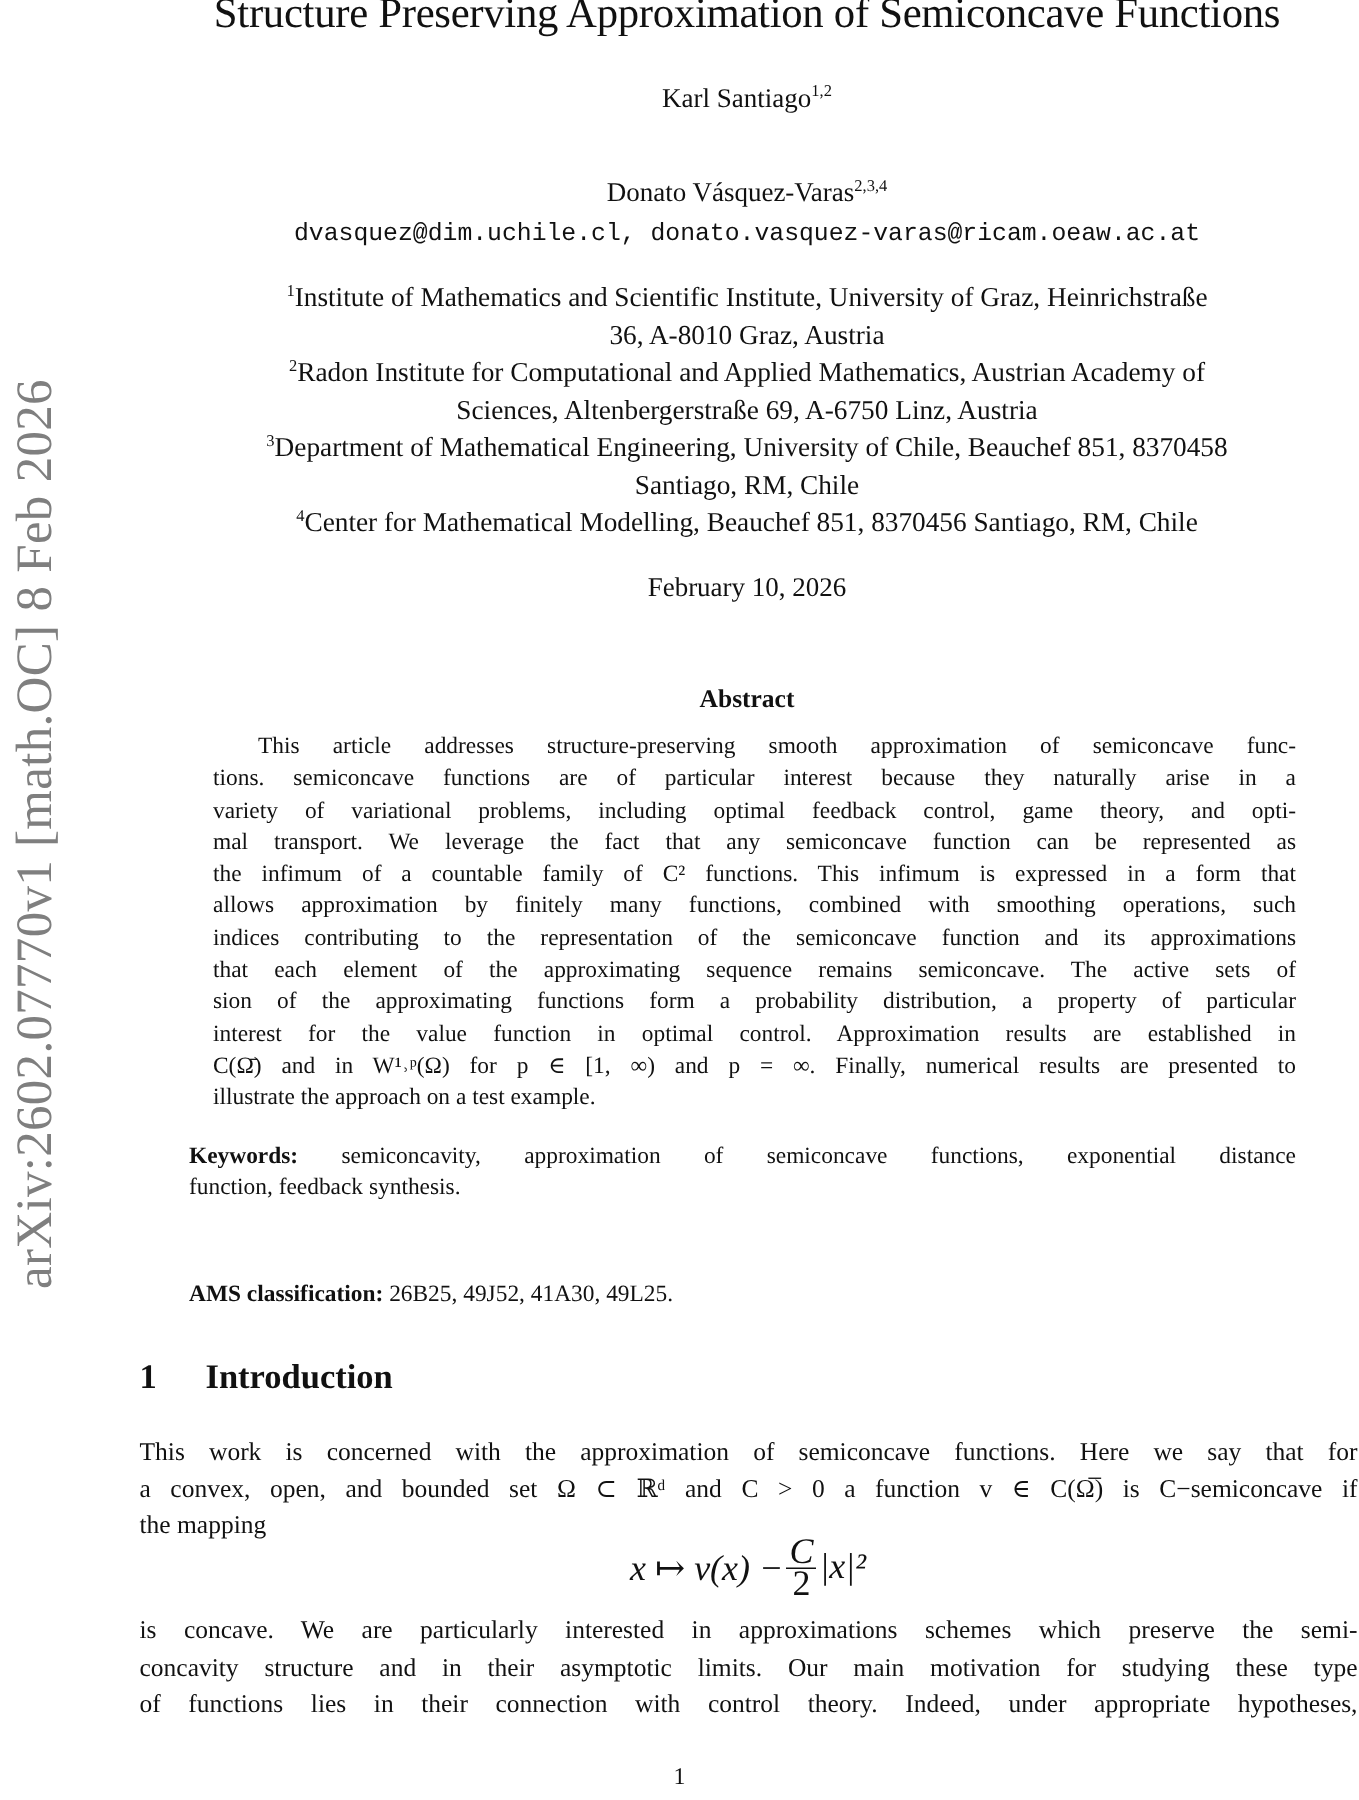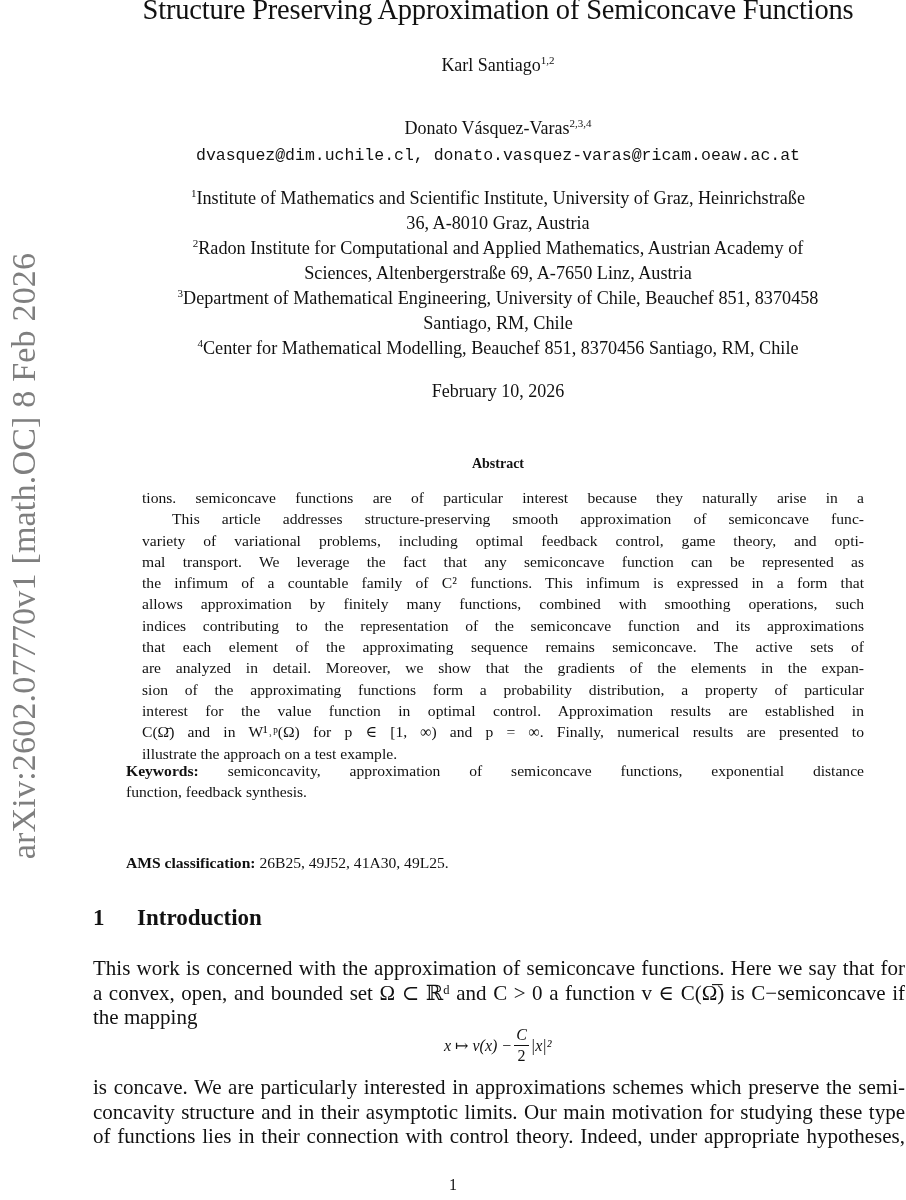--- a/index.html
+++ b/index.html
@@ -53,21 +53,21 @@
       font-size: 18.2px;
       line-height: 25px;
     }
     .affil-line { white-space: nowrap; }
     .date {
       top: 381px;
       font-size: 18px;
     }
     .abstract-title {
       top: 456px;
-      font-size: 14px;
+      font-size: 17px;
       font-weight: bold;
     }
     .abstract {
       position: absolute;
       left: 142px;
       width: 722px;
       top: 487px;
       font-size: 15.6px;
       line-height: 21.3px;
       text-align: justify;
@@ -95,41 +95,40 @@
       top: 905px;
       font-size: 23px;
       font-weight: bold;
       white-space: nowrap;
     }
     .section-head .num { display: inline-block; width: 44px; }
     .body-text {
       position: absolute;
       left: 93px;
       width: 812px;
-      font-size: 21px;
+      font-size: 17px;
       line-height: 24.5px;
     }
     .b-line {
       display: block;
       text-align: justify;
       text-align-last: justify;
       white-space: nowrap;
       height: 24.5px;
     }
     .b-line.last { text-align-last: left; }
     .equation {
       position: absolute;
       left: 420px;
       top: 1025px;
-      font-size: 16px;
+      font-size: 24px;
       font-style: italic;
       white-space: nowrap;
       display: flex;
       align-items: center;
-      margin-left: 24px;
     }
     .frac {
       display: inline-flex;
       flex-direction: column;
       align-items: center;
       font-style: normal;
       margin: 0 2px;
       line-height: 20px;
     }
     .frac .num { border-bottom: 1px solid #111; padding: 0 2px; font-style: italic; }
@@ -170,40 +169,39 @@
 
   <div class="center author serif" style="top:118px;">
     <span>Donato Vásquez-Varas</span><sup>2,3,4</sup>
   </div>
   <div class="center email mono" style="top:146px;">dvasquez@dim.uchile.cl, donato.vasquez-varas@ricam.oeaw.ac.at</div>
 
   <div class="center affils serif">
     <div class="affil-line"><sup>1</sup><span>Institute of Mathematics and Scientific Institute, University of Graz, Heinrichstraße</span></div>
     <div class="affil-line">36, A-8010 Graz, Austria</div>
     <div class="affil-line"><sup>2</sup><span>Radon Institute for Computational and Applied Mathematics, Austrian Academy of</span></div>
-    <div class="affil-line">Sciences, Altenbergerstraße 69, A-7650 Linz, Austria</div>
+    <div class="affil-line">Sciences, Altenbergerstraße 69, A-6750 Linz, Austria</div>
     <div class="affil-line"><sup>3</sup><span>Department of Mathematical Engineering, University of Chile, Beauchef 851, 8370458</span></div>
     <div class="affil-line">Santiago, RM, Chile</div>
     <div class="affil-line"><sup>4</sup><span>Center for Mathematical Modelling, Beauchef 851, 8370456 Santiago, RM, Chile</span></div>
   </div>
 
   <div class="center date serif">February 10, 2026</div>
 
   <div class="center abstract-title serif">Abstract</div>
 
   <div class="abstract serif">
+    <span class="abs-line indent">This article addresses structure-preserving smooth approximation of semiconcave func-</span>
     <span class="abs-line">tions.  semiconcave functions are of particular interest because they naturally arise in a</span>
-    <span class="abs-line indent">This article addresses structure-preserving smooth approximation of semiconcave func-</span>
     <span class="abs-line">variety of variational problems, including optimal feedback control, game theory, and opti-</span>
     <span class="abs-line">mal transport.  We leverage the fact that any semiconcave function can be represented as</span>
     <span class="abs-line">the infimum of a countable family of C² functions. This infimum is expressed in a form that</span>
     <span class="abs-line">allows approximation by finitely many functions, combined with smoothing operations, such</span>
     <span class="abs-line">indices contributing to the representation of the semiconcave function and its approximations</span>
     <span class="abs-line">that each element of the approximating sequence remains semiconcave.  The active sets of</span>
-    <span class="abs-line">are analyzed in detail. Moreover, we show that the gradients of the elements in the expan-</span>
     <span class="abs-line">sion of the approximating functions form a probability distribution, a property of particular</span>
     <span class="abs-line">interest for the value function in optimal control. Approximation results are established in</span>
     <span class="abs-line">C(Ω̄) and in W¹˒ᵖ(Ω) for p ∈ [1, ∞) and p = ∞. Finally, numerical results are presented to</span>
     <span class="abs-line last">illustrate the approach on a test example.</span>
   </div>
 
   <div class="kw serif" style="top:760px;">
     <span class="abs-line"><b>Keywords:</b> <span>semiconcavity, approximation of semiconcave functions, exponential distance</span></span>
     <span class="abs-line last">function, feedback synthesis.</span>
   </div>

